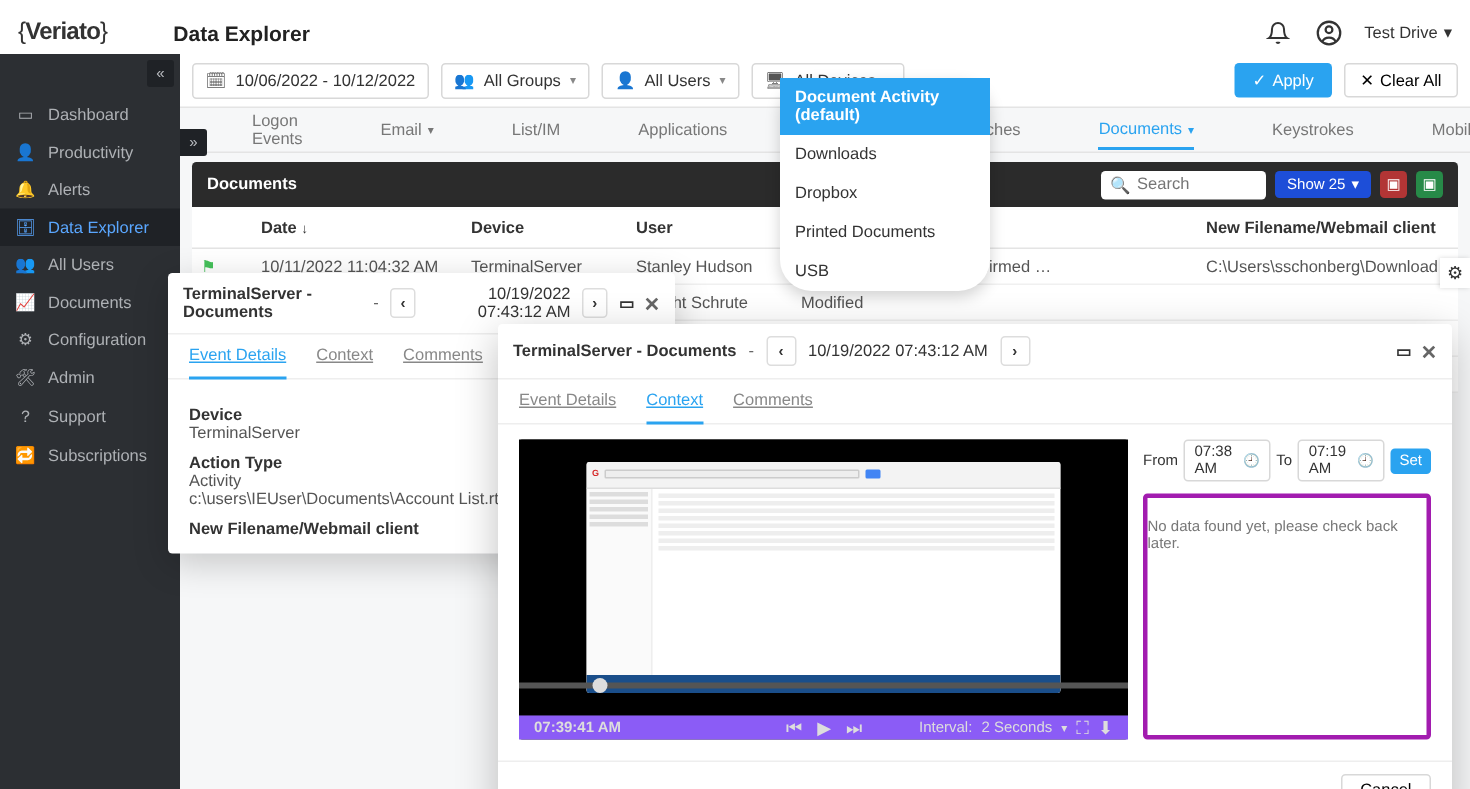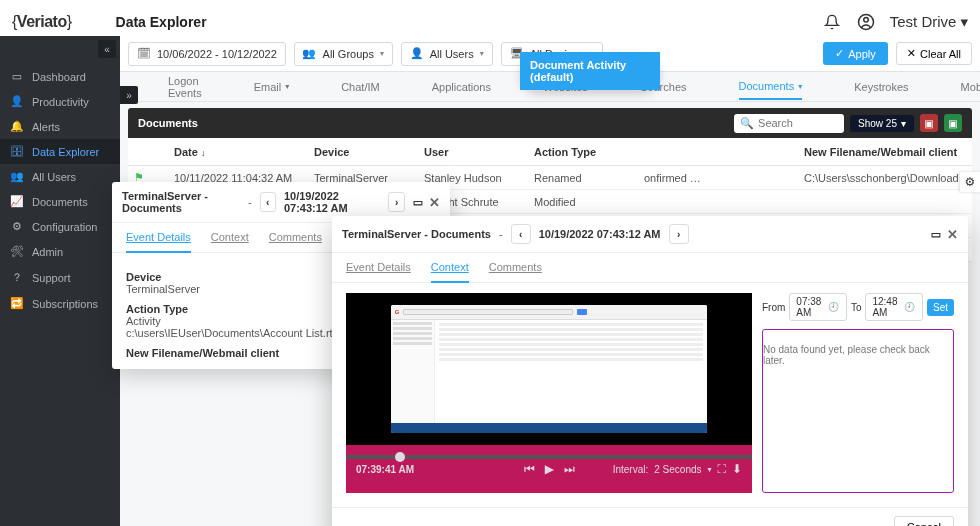--- a/index.html
+++ b/index.html
@@ -6,21 +6,21 @@
 body { font-family: -apple-system, "Segoe UI", Arial, sans-serif; font-size: 12px; color: #333; background: #fff; width: 980px; height: 526px; overflow: hidden; position: relative; }
 
 
 .topbar { height: 44px; display: flex; align-items: center; border-bottom: 1px solid #e4e4e4; padding: 0 12px; }
 .brand { font-size: 16px; font-weight: 700; letter-spacing: -0.5px; }
 .brand::before { content: "{"; font-weight: 400; }
 .brand::after  { content: "}"; font-weight: 400; }
 .page-title { font-size: 14px; font-weight: 600; margin-left: 44px; color: #222; }
 .topbar-right { margin-left: auto; display: flex; align-items: center; gap: 14px; }
 .icon-btn { width: 20px; height: 20px; display: flex; align-items: center; justify-content: center; cursor: pointer; color: #333; }
-.test-drive { display: flex; align-items: center; gap: 4px; font-size: 15px; cursor: pointer; }
+.test-drive { display: flex; align-items: center; gap: 4px; font-size: 11px; cursor: pointer; }
 
 
 .sidebar { position: absolute; top: 36px; left: 0; bottom: 0; width: 120px; background: #2c2f33; color: #b8bbbf; overflow: hidden; }
 .collapse-handle { position: absolute; top: 4px; right: 4px; background: #1f2226; color: #b8bbbf; width: 18px; height: 18px; display: flex; align-items: center; justify-content: center; border-radius: 2px; cursor: pointer; font-size: 10px; }
 .expand-handle { position: absolute; top: 86px; left: 120px; background: #1f2226; color: #b8bbbf; width: 18px; height: 18px; display: flex; align-items: center; justify-content: center; border-radius: 0 2px 2px 0; cursor: pointer; font-size: 10px; z-index: 5;}
 .nav { list-style: none; margin-top: 28px; }
 .nav li { display: flex; align-items: center; gap: 8px; padding: 6px 10px; font-size: 11px; cursor: pointer; color: #aeb1b5; }
 .nav li.active { background: #1f2226; color: #5aa7ff; }
 .nav-icon { width: 14px; text-align: center; font-size: 11px; }
 
@@ -41,21 +41,21 @@
 .tabrow .tab { cursor: pointer; display: flex; align-items: center; gap: 4px; margin-left: 30px; }
 .tabrow .tab.active { color: #2aa3f0; border-bottom: 2px solid #2aa3f0; padding-bottom: 6px; margin-bottom: -7px; }
 .tabrow .caret { font-size: 8px; }
 
 
 .section-head { height: 30px; background: #2b2b2b; color: #fff; display: flex; align-items: center; padding: 0 10px; gap: 10px; font-size: 11px; margin: 6px 8px 0 8px; border-radius: 3px 3px 0 0;}
 .section-head .title { font-weight: 600; }
 .section-head .right { margin-left: auto; display: flex; align-items: center; gap: 6px; }
 .search { display: flex; align-items: center; background: #fff; border-radius: 3px; padding: 3px 6px; font-size: 11px; color: #333; }
 .search input { border: none; outline: none; font-size: 11px; width: 80px; }
-.show-count { background: #0f172a; color: #fff; border-radius: 3px; padding: 3px 8px; font-size: 10px; display:flex; gap:4px; align-items:center;}
+.show-count { background: #1d4ed8; color: #fff; border-radius: 3px; padding: 3px 8px; font-size: 10px; display:flex; gap:4px; align-items:center;}
 .dl-icon { width: 18px; height: 18px; border-radius: 3px; display: flex; align-items: center; justify-content: center; font-size: 10px; cursor: pointer;}
 .dl-pdf { background: #b23535; color:#fff;}
 .dl-xls { background: #278a48; color:#fff;}
 
 
 .table-wrap { margin: 0 8px; background: #fff; }
 .thead, .trow { display: grid; grid-template-columns: 40px 140px 110px 110px 110px 160px 180px 90px; align-items: center; font-size: 11px; }
 .thead { height: 28px; border-bottom: 1px solid #e4e4e4; font-weight: 600; color: #333;}
 .thead > div, .trow > div { padding: 0 6px; white-space: nowrap; overflow: hidden; text-overflow: ellipsis; }
 .trow { height: 24px; border-bottom: 1px solid #f0f0f0; color: #555;}
@@ -65,21 +65,21 @@
 .docmenu { position: absolute; top: 52px; left: 520px; width: 140px; background: #fff; box-shadow: 0 4px 10px rgba(0,0,0,.18); z-index: 40; font-size: 11px; border-radius: 21px; }
 .docmenu-top { background: #2aa3f0; color:#fff; padding: 7px 10px; font-weight: 600;}
 .docmenu-item { padding: 7px 10px; cursor: pointer; color:#333;}
 
 
 .panel1 { position: absolute; top: 182px; left: 112px; width: 338px; background: #fff; box-shadow: 0 6px 24px rgba(0,0,0,.2); border-radius: 3px; z-index: 30; }
 .panel2 { position: absolute; top: 216px; left: 332px; right: 12px; background: #fff; box-shadow: 0 8px 28px rgba(0,0,0,.25); border-radius: 3px; z-index: 35; }
 .panel-head { display: flex; align-items: center; gap: 8px; padding: 8px 10px; font-size: 11px; font-weight: 600; border-bottom: 1px solid #eee; }
 .panel-head .mini { font-weight: 400; color:#666; }
 .panel-head .navbtn { width: 20px; height: 20px; border: 1px solid #ddd; border-radius: 3px; display: flex; align-items:center; justify-content:center; font-size: 10px; cursor: pointer; }
-.panel-head .ts { font-weight: 700; }
+.panel-head .ts { font-weight: 400; text-align: right; }
 .panel-head .right { margin-left:auto; display:flex; gap:6px; align-items:center; }
 .panel-close { cursor: pointer; font-size: 13px; color: #666;}
 
 .subtabs { display: flex; gap: 20px; padding: 0 14px; border-bottom: 1px solid #eee; font-size: 11px; color: #888; }
 .subtabs .stab { padding: 8px 0; cursor: pointer; text-decoration: underline; }
 .subtabs .stab.active { color: #2aa3f0; border-bottom: 2px solid #2aa3f0; margin-bottom: -1px; }
 
 .details { padding: 10px 14px; font-size: 11px; color: #333; }
 .details .lbl { font-weight: 700; margin-top: 8px; }
 .details .val { color: #555; }
@@ -93,33 +93,33 @@
 .mock-logo { color:#d62828; font-weight:700; }
 .mock-search { flex:0 0 55%; height:6px; background:#eee; border:1px solid #ccc; border-radius:1px;}
 .mock-btn { width:10px; height:6px; background:#4285f4; border-radius:1px;}
 .mock-body { flex:1; display:flex;}
 .mock-side { width:14%; background:#fafafa; border-right:1px solid #eee; display:flex; flex-direction:column; gap:2px; padding:2px;}
 .mock-side div { height:3px; background:#ddd;}
 .mock-main { flex:1; padding:3px 4px; display:flex; flex-direction:column; gap:2px;}
 .mock-main div { height:3px; background:#eee;}
 .mock-tray { height: 8%; background: #1a4e8a; }
 
-.player-bar { height: 48px; background:#be185d; display:flex; align-items:center; padding:0 10px; gap:10px; color:#ddd; font-size:10px; }
+.player-bar { height: 16px; background:#8b5cf6; display:flex; align-items:center; padding:0 10px; gap:10px; color:#ddd; font-size:10px; }
 .player-bar .time { font-weight:600;}
 .ctrl { cursor:pointer; font-size:12px; }
 .player-bar .interval { margin-left:auto; display:flex; align-items:center; gap:6px;text-align:center;}
 .progress { position:absolute; left:0; right:0; bottom:34px; height:4px; background:#555;}
 .progress .knob { position:absolute; left:12%; top:-3px; width:10px; height:10px; background:#ddd; border-radius:50%;}
 
 .right-pane { width: 192px; display:flex; flex-direction:column; gap:8px;align-items:flex-end; }
 .from-to { display:flex; align-items:center; gap:4px; font-size:10px; color:#333;}
 .time-chip { border:1px solid #d8d8d8; border-radius:3px; padding:2px 6px; display:flex; align-items:center; gap:3px; font-size:10px;}
 .time-chip .clk { font-size:9px; color:#888;}
 .btn-set { background:#2aa3f0; color:#fff; border:none; border-radius:3px; padding:3px 6px; font-size:10px; cursor:pointer;}
-.nodata { border:1px solid #a21caf; border-radius:3px; flex:1; display:flex; align-items:flex-start; justify-content:center; padding-top:14px; font-size:10px; color:#777;}
+.nodata { border:3px solid #a21caf; border-radius:3px; flex:1; display:flex; align-items:flex-start; justify-content:center; padding-top:14px; font-size:10px; color:#777;}
 
 .panel-foot { display:flex; justify-content:flex-end; padding:8px 14px; border-top:1px solid #eee;}
 .btn-cancel { background:#fff; border:1px solid #d8d8d8; border-radius:3px; padding:4px 12px; font-size:11px; cursor:pointer;}
 
 
 .gear-badge { position:absolute; right:0; top:172px; background:#fff; width:20px; height:20px; display:flex; align-items:center; justify-content:center; box-shadow:-1px 0 3px rgba(0,0,0,.15); z-index:50; cursor:pointer;}
 
 svg { display:block; }
 </style>
 </head>
@@ -231,21 +231,21 @@
 
   <div class="tabrow" id="tabrow">
       <div class="tab">
         <span>Logon Events</span>
       </div>
       <div class="tab">
         <span>Email</span>
         <span class="caret">▾</span>
       </div>
       <div class="tab">
-        <span>Chat/IM</span>
+        <span>List/IM</span>
       </div>
       <div class="tab">
         <span>Applications</span>
       </div>
       <div class="tab">
         <span>Websites</span>
       </div>
       <div class="tab">
         <span>Searches</span>
       </div>
@@ -330,20 +330,26 @@
           <div></div>
           <div></div>
         </div>
       </div>
   </div>
 
 </div>
 
 <div class="docmenu">
   <div class="docmenu-top">Document Activity (default)</div>
+  <div id="docmenu-items">
+      <div class="docmenu-item">Downloads</div>
+      <div class="docmenu-item">Dropbox</div>
+      <div class="docmenu-item">Printed Documents</div>
+      <div class="docmenu-item">USB</div>
+    </div>
 </div>
 
 <div class="panel1">
   <div class="panel-head">
     <span>TerminalServer - Documents</span>
     <span class="mini">-</span>
     <span class="navbtn">‹</span>
     <span class="ts">10/19/2022 07:43:12 AM</span>
     <span class="navbtn">›</span>
     <div class="right">
@@ -434,21 +440,21 @@
     </div>
     <div class="right-pane">
       <div class="from-to">
         <span>From</span>
         <span class="time-chip">
             <span>07:38 AM</span>
             <span class="clk">🕘</span>
           </span>
         <span>To</span>
         <span class="time-chip">
-            <span>12:48 AM</span>
+            <span>07:19 AM</span>
             <span class="clk">🕘</span>
           </span>
         <button class="btn-set">Set</button>
       </div>
       <div class="nodata">No data found yet, please check back later.</div>
     </div>
   </div>
   <div class="panel-foot">
     <button class="btn-cancel">Cancel</button>
   </div>

